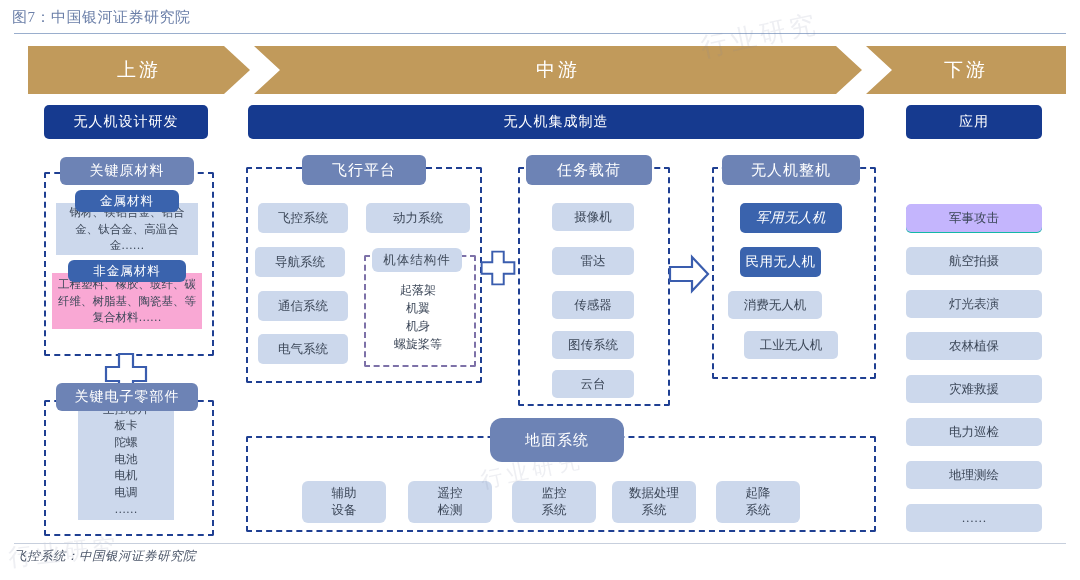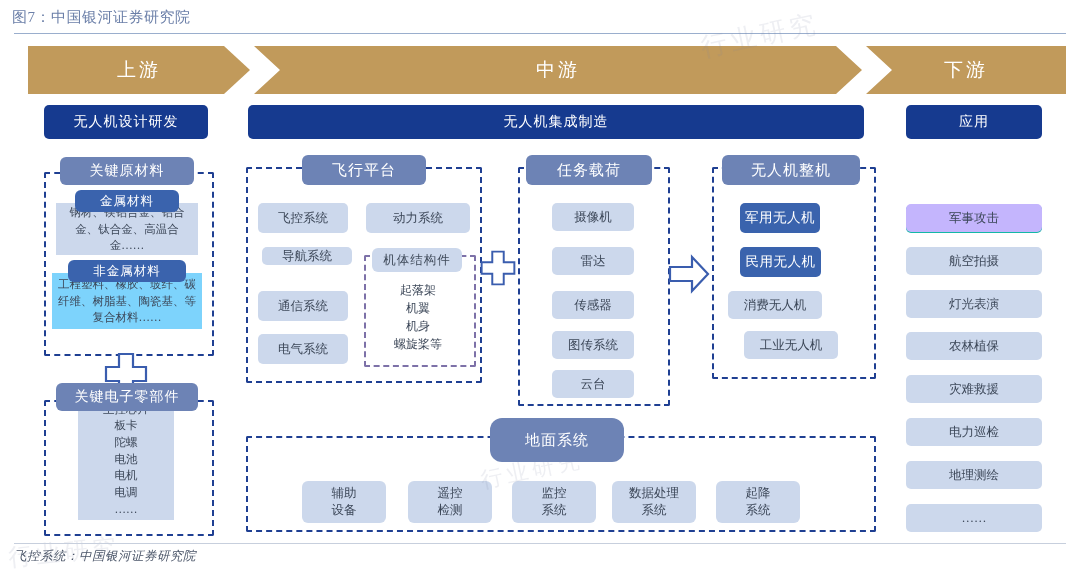--- a/index.html
+++ b/index.html
@@ -78,39 +78,39 @@
     font-size:11.5px;line-height:1.45;display:flex;align-items:center;justify-content:center;
     padding:3px 4px;box-sizing:border-box;
   }
 
   #t-metal{left:56px;top:203px;width:142px;height:52px;}
   #t-nonmetal{left:52px;top:273px;width:150px;height:56px;}
   #t-elec{left:78px;top:398px;width:96px;height:122px;border-radius:0;}
 
   
   #b-fk{left:258px;top:203px;width:90px;height:30px;}
-  #b-dh{left:262px;top:247px;width:90px;height:18px;}
+  #b-dh{left:255px;top:247px;width:90px;height:30px;}
   #b-tx{left:258px;top:291px;width:90px;height:30px;}
   #b-dq{left:258px;top:334px;width:90px;height:30px;}
   #b-dl{left:366px;top:203px;width:104px;height:30px;}
   #t-airframe{left:372px;top:282px;width:92px;height:70px;background:transparent;color:#3c4758;font-size:12px;line-height:1.5;}
 
   
   #b-cam{left:552px;top:203px;width:82px;height:28px;}
   #b-radar{left:552px;top:247px;width:82px;height:28px;}
   #b-sensor{left:552px;top:291px;width:82px;height:28px;}
   #b-img{left:552px;top:331px;width:82px;height:28px;}
   #b-gimbal{left:552px;top:370px;width:82px;height:28px;}
 
   
   .dbox{
     position:absolute;background:#3a63ad;border-radius:5px;color:#ffffff;
     display:flex;align-items:center;justify-content:center;font-size:13.5px;letter-spacing:.5px;
   }
-  #b-mil{left:740px;top:203px;width:80px;height:30px;}
+  #b-mil{left:740px;top:203px;width:102px;height:30px;font-style:italic;}
   #b-civ{left:740px;top:247px;width:81px;height:30px;}
   #b-con{left:728px;top:291px;width:94px;height:28px;}
   #b-ind{left:744px;top:331px;width:94px;height:28px;}
 
   
   .gbox{position:absolute;background:#ccd8ec;border-radius:6px;color:#3c4758;
     display:flex;align-items:center;justify-content:center;text-align:center;
     font-size:12.5px;line-height:1.35;white-space:pre-line;height:42px;width:84px;top:481px;}
   #g-0{left:302px;}
   #g-1{left:408px;}
@@ -153,21 +153,21 @@
 
 <div class="hdr-dark" id="h-design" style="background: rgb(22, 58, 143);">无人机设计研发</div>
 <div class="hdr-dark" id="h-manu" style="background: rgb(22, 58, 143);">无人机集成制造</div>
 <div class="hdr-dark" id="h-app" style="background: rgb(22, 58, 143);">应用</div>
 
 <div class="dash" id="d-material" style="border-color: rgb(31, 63, 146);"></div>
 <div class="pill slate" id="p-material" style="background: rgb(109, 131, 181);">关键原材料</div>
 <div class="pill blue" id="p-metal" style="background: rgb(58, 99, 173);">金属材料</div>
 <div class="txtblock" id="t-metal" style="background: rgb(204, 216, 236);">钢材、镁铝合金、铝合金、钛合金、高温合金……</div>
 <div class="pill blue" id="p-nonmetal" style="background: rgb(58, 99, 173);">非金属材料</div>
-<div class="txtblock" id="t-nonmetal" style="background: #7dd3fc;">工程塑料、橡胶、玻纤、碳纤维、树脂基、陶瓷基、等复合材料……</div>
+<div class="txtblock" id="t-nonmetal" style="background: #f9a8d4;">工程塑料、橡胶、玻纤、碳纤维、树脂基、陶瓷基、等复合材料……</div>
 
 <div class="conn" style="left:104px;top:352px;">
   <svg width="44" height="44" viewBox="0 0 44 44">
     <path d="M15 2 H29 V15 H42 V29 H29 V42 H15 V29 H2 V15 H15 Z" fill="#ffffff" stroke="#3a5dae" stroke-width="2.2"></path>
   </svg>
 </div>
 
 <div class="dash" id="d-elec" style="border-color: rgb(31, 63, 146);"></div>
 <div class="pill slate" id="p-elec" style="background: rgb(109, 131, 181);">关键电子零部件</div>
 <div class="txtblock" id="t-elec" style="white-space: pre-line; background: rgb(204, 216, 236);">主控芯片

